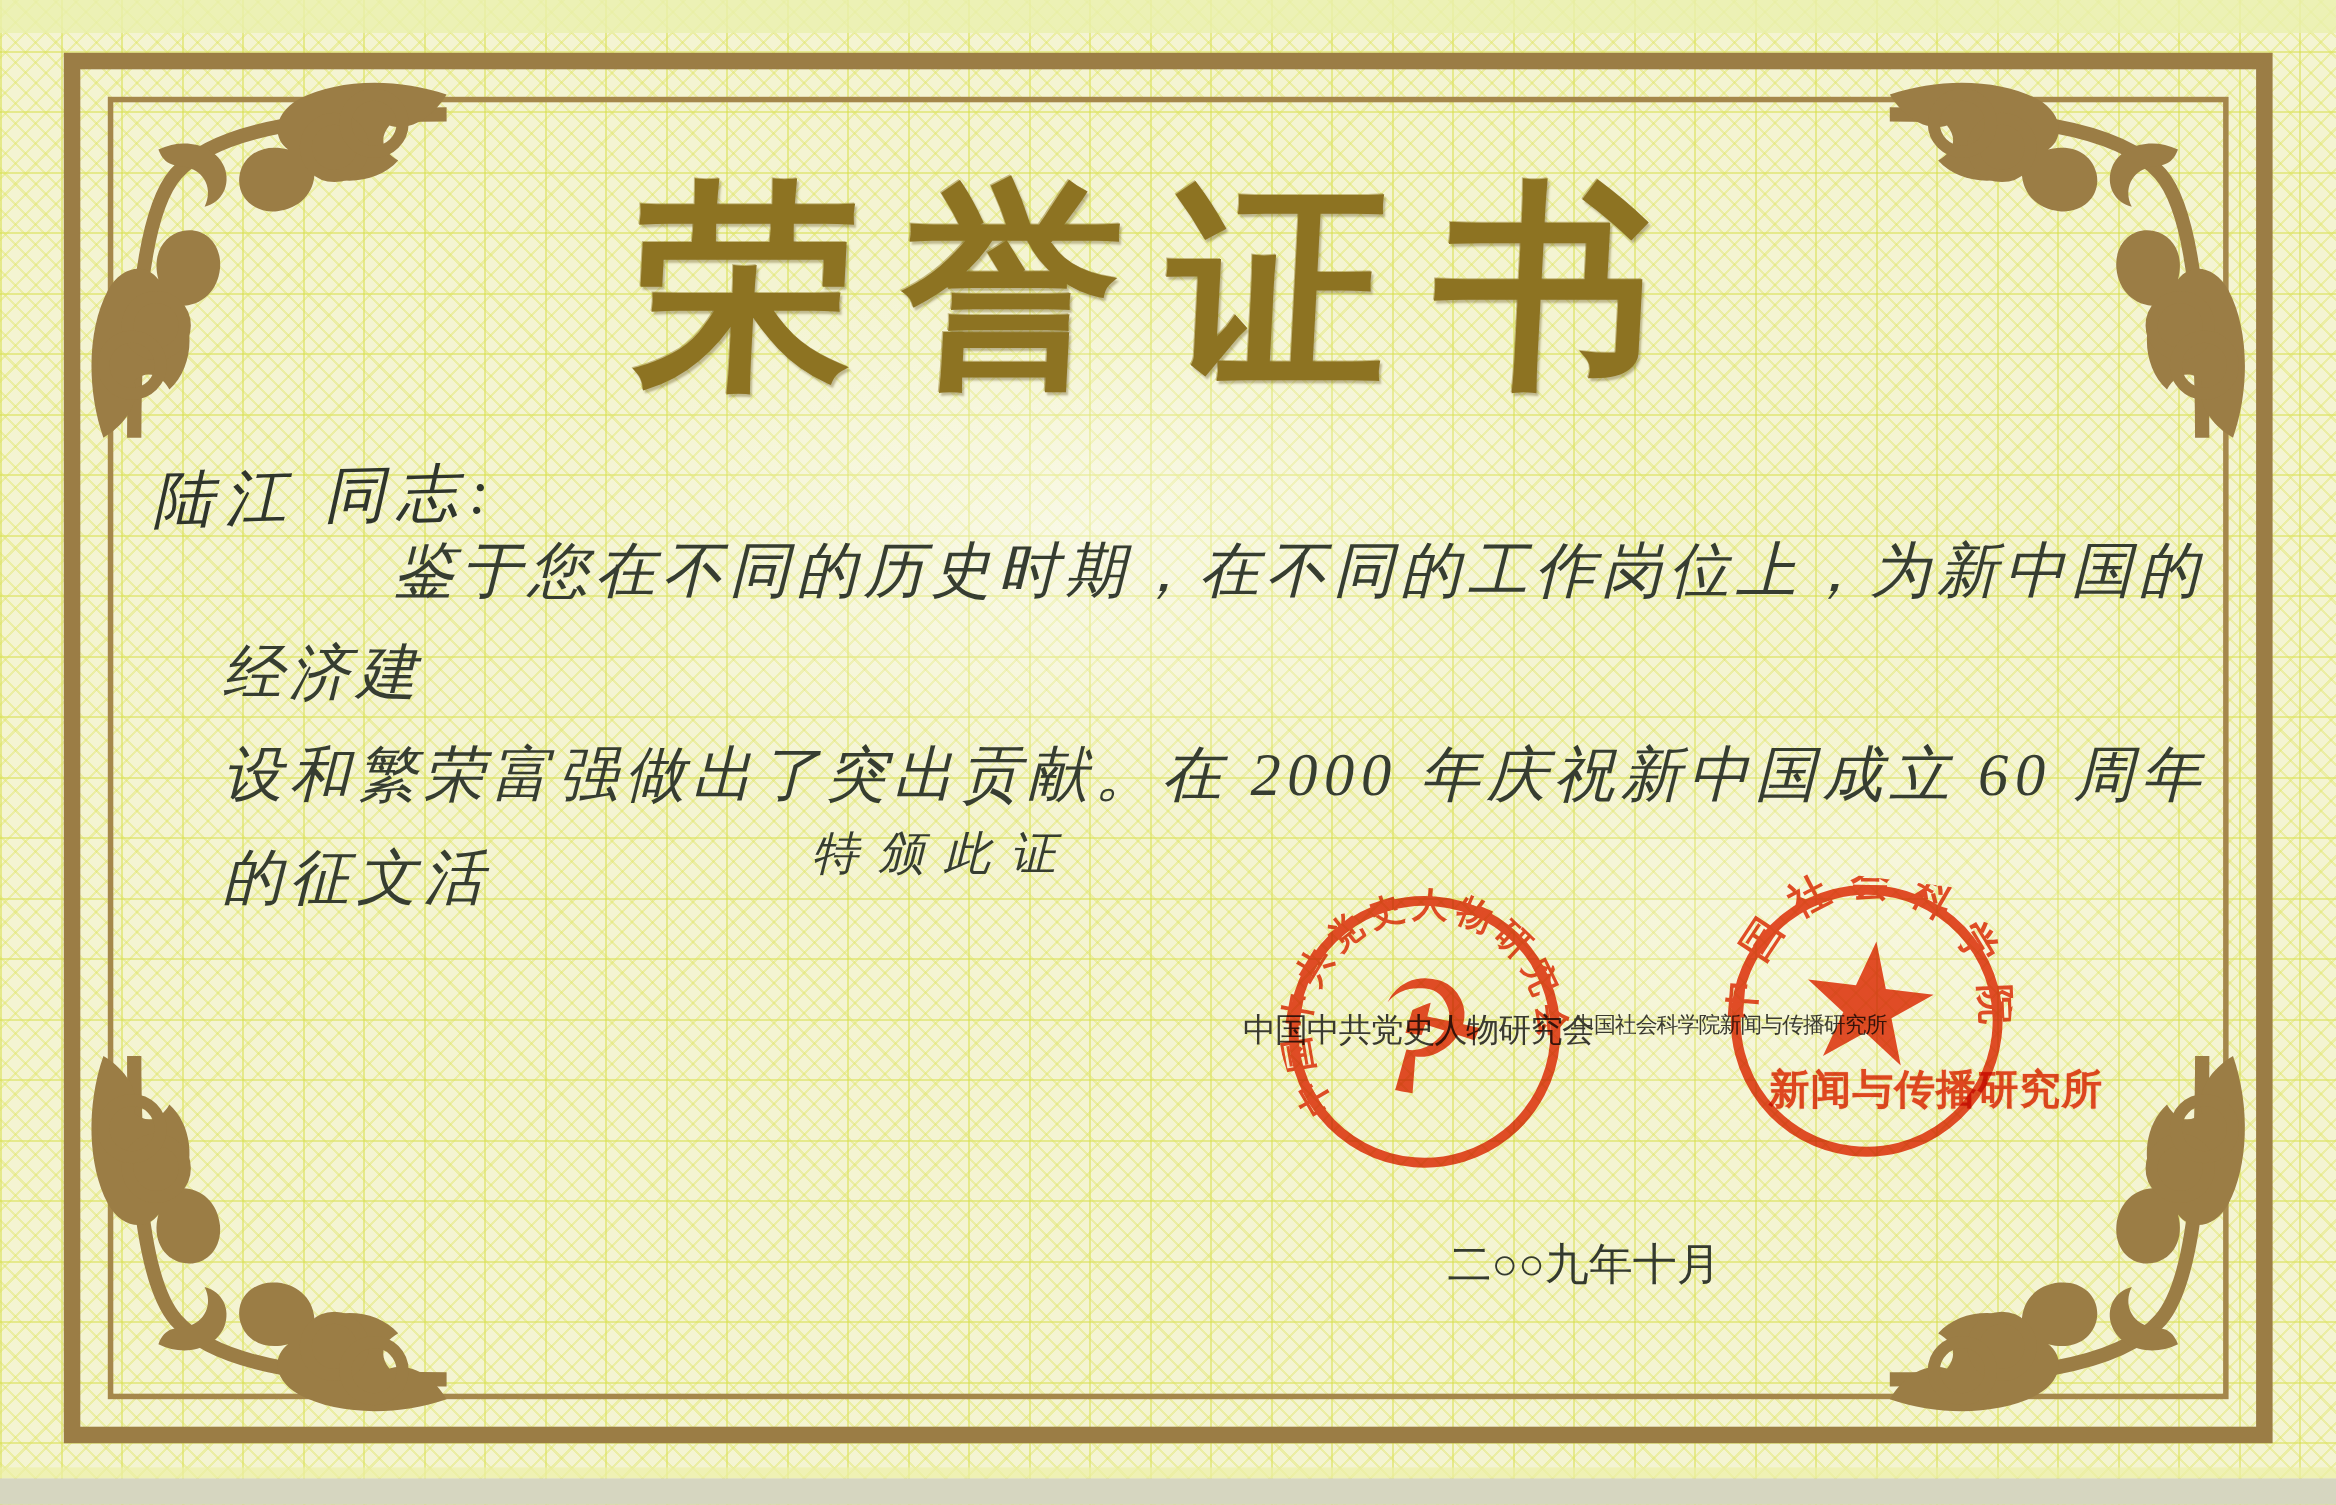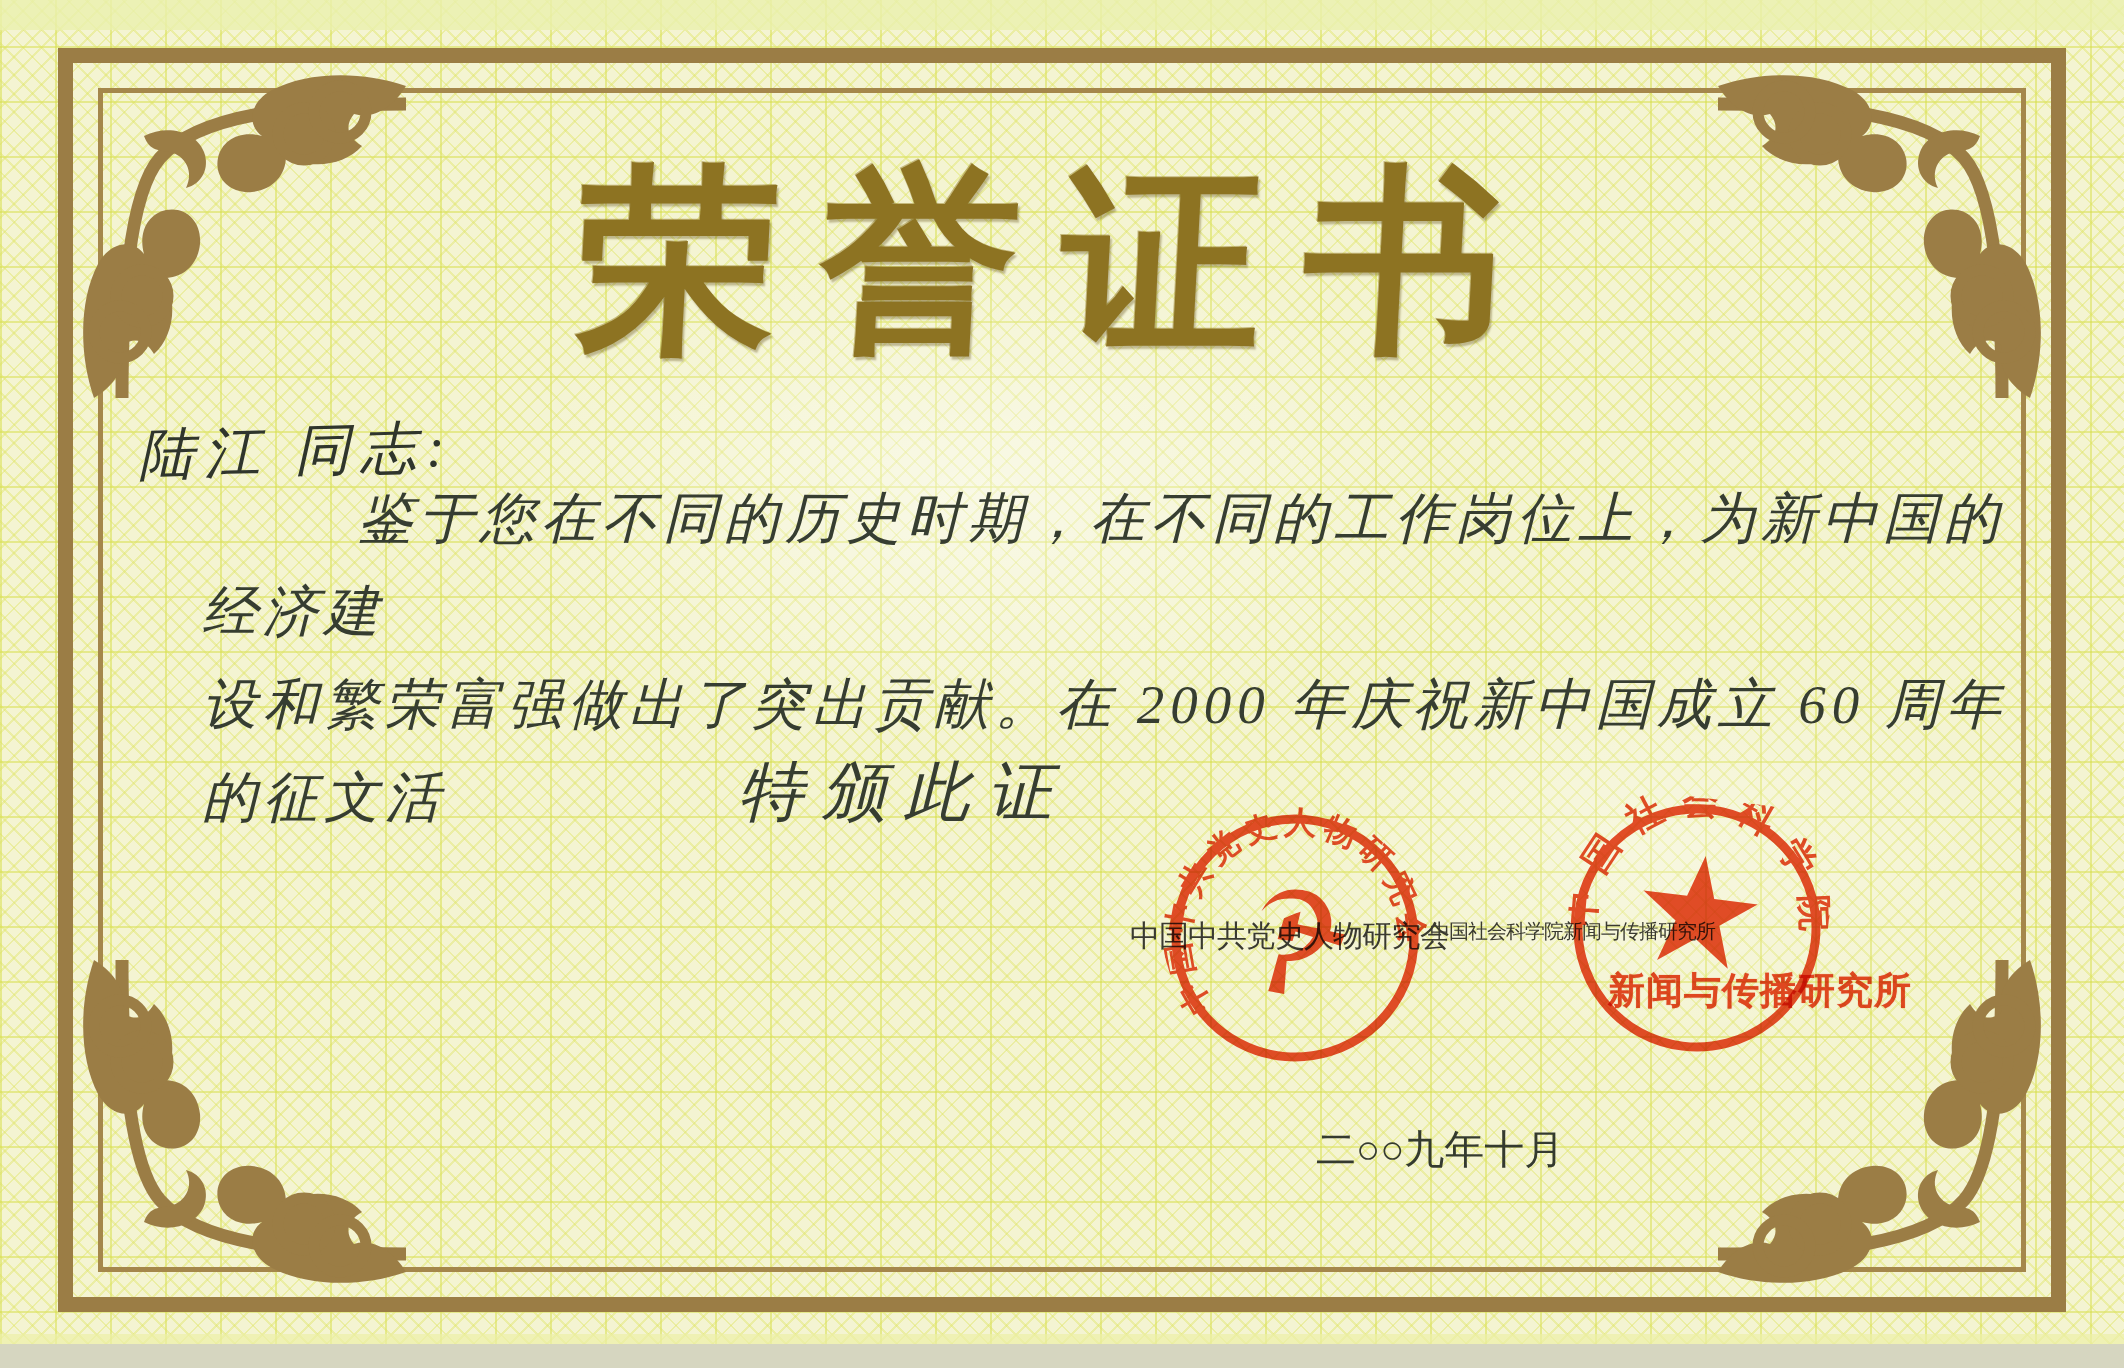--- a/index.html
+++ b/index.html
@@ -57,21 +57,21 @@
   }
   .body-text{
     position:absolute;left:202px;top:472px;width:1840px;
     font-size:55px;line-height:93px;
     font-style:italic;font-weight:500;
     letter-spacing:6px;color:#363d31;
   }
   .body-text .line1{text-indent:156px;}
   .issuance{
     position:absolute;left:738px;top:748px;
-    font-size:65px;font-style:italic;font-weight:500;
+    font-size:42px;font-style:italic;font-weight:500;
     letter-spacing:18px;color:#363d31;white-space:nowrap;
   }
   .org-name{
     position:absolute;
     font-family:"Liberation Sans", sans-serif;
     color:#3a3a30;white-space:nowrap;
   }
   #org-left{left:1130px;top:916px;font-size:30px;letter-spacing:-1px;}
   #org-right{left:1430px;top:918px;font-size:20px;letter-spacing:-1px;}
   .cert-date{

